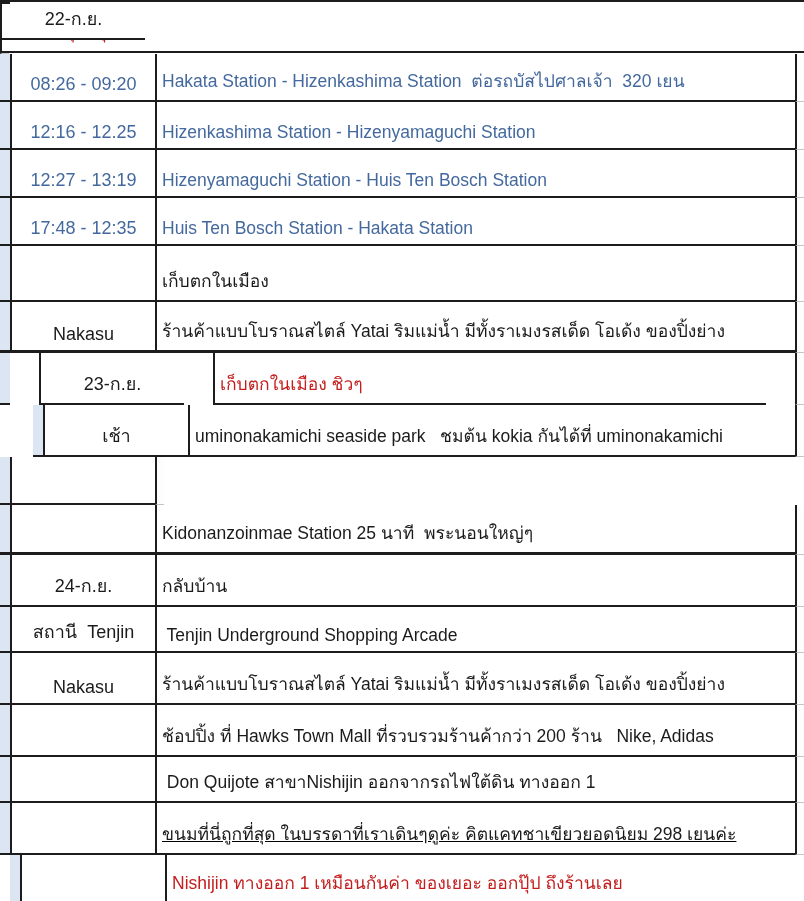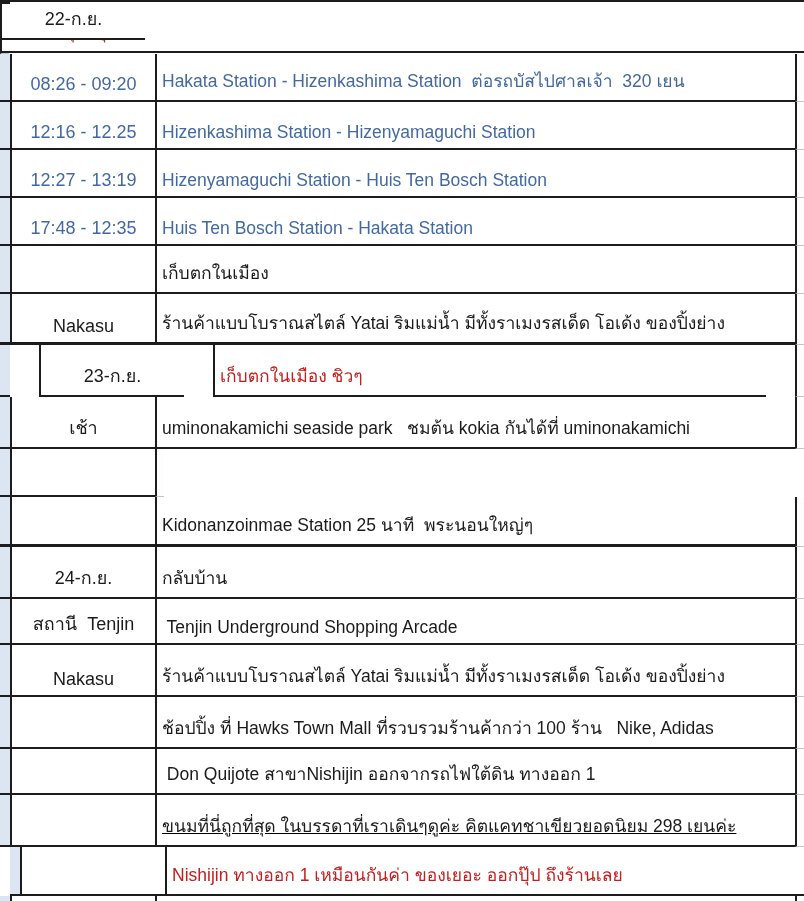--- a/index.html
+++ b/index.html
@@ -98,39 +98,39 @@
     <div class="cell-date t-blue">12:27 - 13:19</div>
     <div class="cell-desc t-blue">Hizenyamaguchi Station - Huis Ten Bosch Station</div>
     <div class="gutter-r"></div>
   </div>
       <div class="row" style="height: 48px;">
     <div class="gutter-l"></div>
     <div class="cell-date t-blue">17:48 - 12:35</div>
     <div class="cell-desc t-blue">Huis Ten Bosch Station - Hakata Station</div>
     <div class="gutter-r"></div>
   </div>
-      <div class="row" style="height: 48px; text-align: right;">
+      <div class="row" style="height: 56px; text-align: right;">
     <div class="gutter-l"></div>
     <div class="cell-date t-default"></div>
     <div class="cell-desc t-default">เก็บตกในเมือง</div>
     <div class="gutter-r"></div>
   </div>
       <div class="row thick" style="height: 51px;">
     <div class="gutter-l"></div>
     <div class="cell-date t-default">Nakasu</div>
     <div class="cell-desc t-default">ร้านค้าแบบโบราณสไตล์ Yatai ริมแม่น้ำ มีทั้งราเมงรสเด็ด โอเด้ง ของปิ้งย่าง</div>
     <div class="gutter-r"></div>
   </div>
       <div class="row" style="height: 52px; gap: 29px;">
     <div class="gutter-l"></div>
     <div class="cell-date t-default">23-ก.ย.</div>
     <div class="cell-desc t-red">เก็บตกในเมือง ชิวๆ</div>
     <div class="gutter-r"></div>
   </div>
-      <div class="row" style="height: 52px;">
+      <div class="row" style="height: 52px; padding-left: 33px;">
     <div class="gutter-l"></div>
     <div class="cell-date t-default">เช้า</div>
     <div class="cell-desc t-default">uminonakamichi seaside park   ชมต้น kokia กันได้ที่ uminonakamichi</div>
     <div class="gutter-r"></div>
   </div>
       <div class="row" style="height: 48px;">
     <div class="gutter-l"></div>
     <div class="cell-date t-default"></div>
     <div class="gutter-r"></div>
   </div>
@@ -154,21 +154,21 @@
   </div>
       <div class="row" style="height: 52px;">
     <div class="gutter-l"></div>
     <div class="cell-date t-default">Nakasu</div>
     <div class="cell-desc t-default">ร้านค้าแบบโบราณสไตล์ Yatai ริมแม่น้ำ มีทั้งราเมงรสเด็ด โอเด้ง ของปิ้งย่าง</div>
     <div class="gutter-r"></div>
   </div>
       <div class="row" style="height: 52px;">
     <div class="gutter-l"></div>
     <div class="cell-date t-default"></div>
-    <div class="cell-desc t-default">ช้อปปิ้ง ที่ Hawks Town Mall ที่รวบรวมร้านค้ากว่า 100 ร้าน   Nike, Adidas</div>
+    <div class="cell-desc t-default">ช้อปปิ้ง ที่ Hawks Town Mall ที่รวบรวมร้านค้ากว่า 200 ร้าน   Nike, Adidas</div>
     <div class="gutter-r"></div>
   </div>
       <div class="row" style="height: 46px;">
     <div class="gutter-l"></div>
     <div class="cell-date t-default"></div>
     <div class="cell-desc t-default"> Don Quijote สาขาNishijin ออกจากรถไฟใต้ดิน ทางออก 1</div>
     <div class="gutter-r"></div>
   </div>
       <div class="row" style="height: 52px; text-decoration: underline;">
     <div class="gutter-l"></div>

